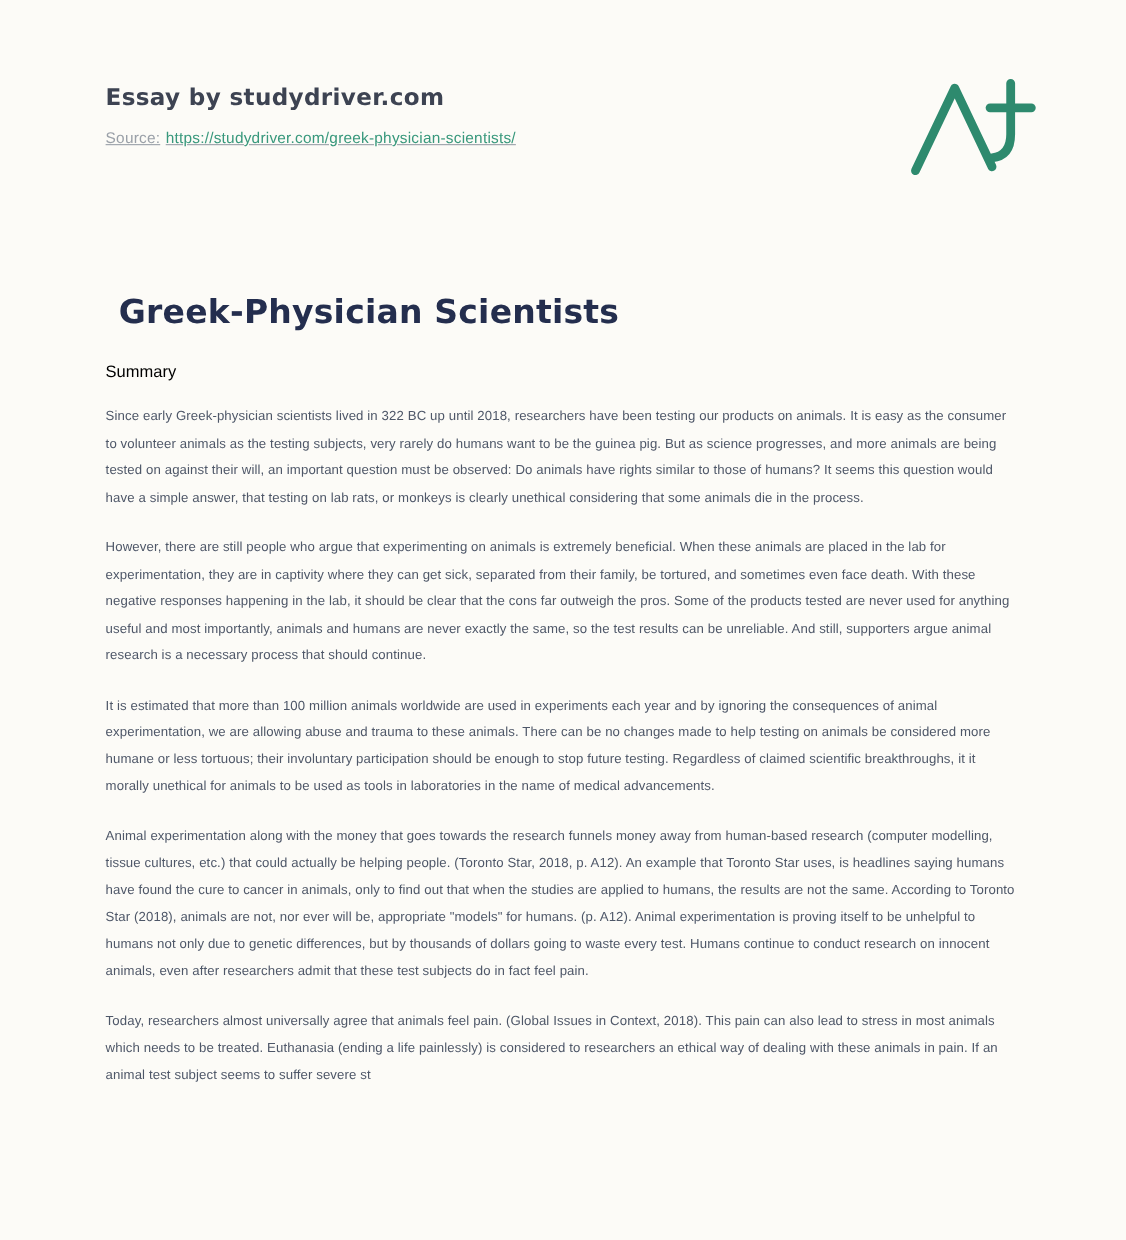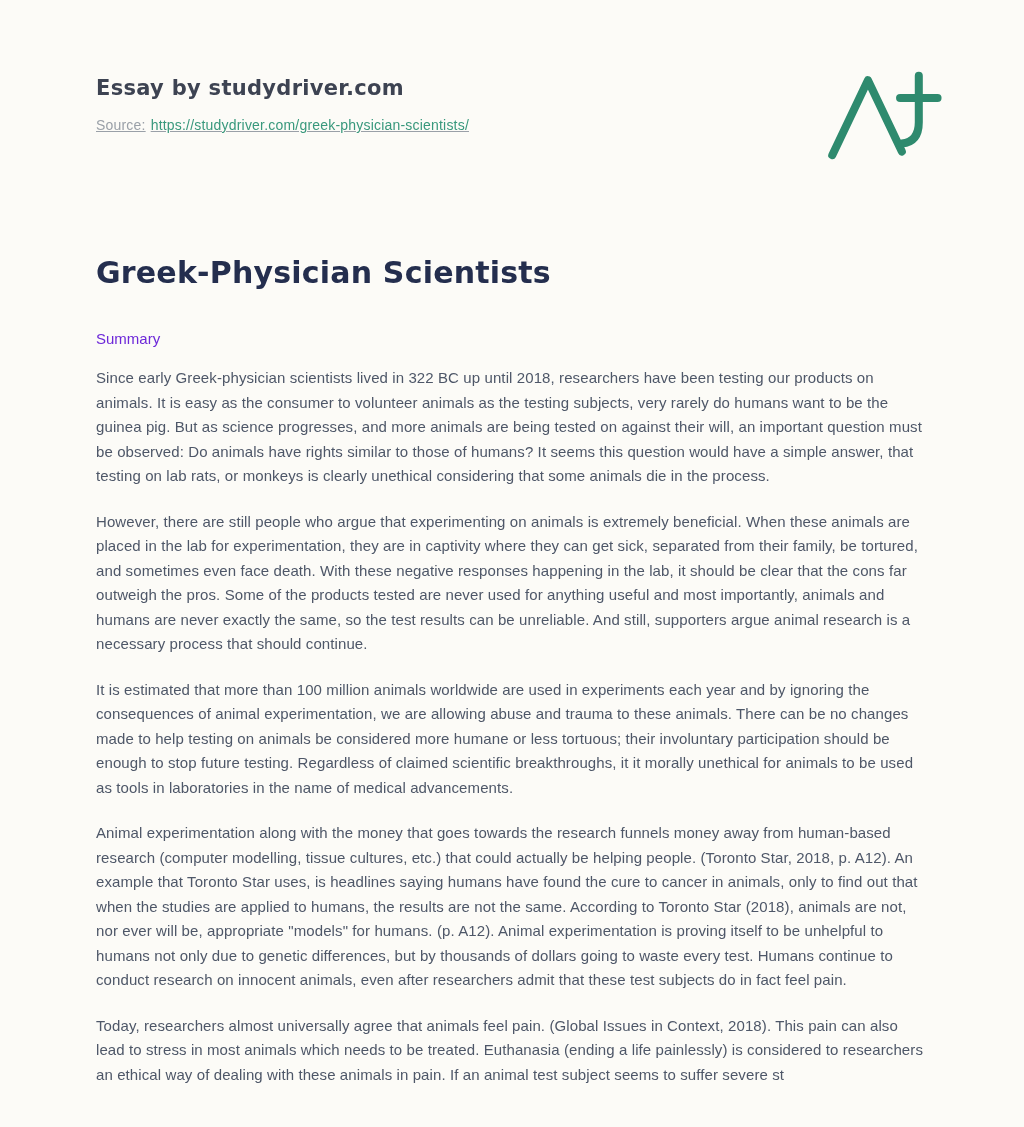--- a/index.html
+++ b/index.html
@@ -41,36 +41,36 @@
     position: absolute;
     top: 68px;
     right: 82px;
     width: 116px;
     height: 94px;
   }
   .logo svg { width: 100%; height: 100%; display: block; }
 
   .title {
     font-family: "DejaVu Sans", sans-serif;
-    margin: 0;
+    margin: 12px;
     padding-top: 122px;
     font-size: 30px;
     font-weight: 700;
     color: #242e4e;
     letter-spacing: 0.2px;
   }
   .subtitle {
-    margin-top: 40px;
+    margin-top: 28px;
     font-size: 15px;
-    color: #6d28d9;
+    color: #000000;
   }
   .paragraphs { margin-top: 19px; }
   .paragraphs p {
     margin: 0 0 21px 0;
-    font-size: 15px;
+    font-size: 12px;
     line-height: 24.5px;
     color: #4e5768;
     letter-spacing: 0.1px;
   }
 </style>
 </head>
 <body>
 
 <div class="page">
 

